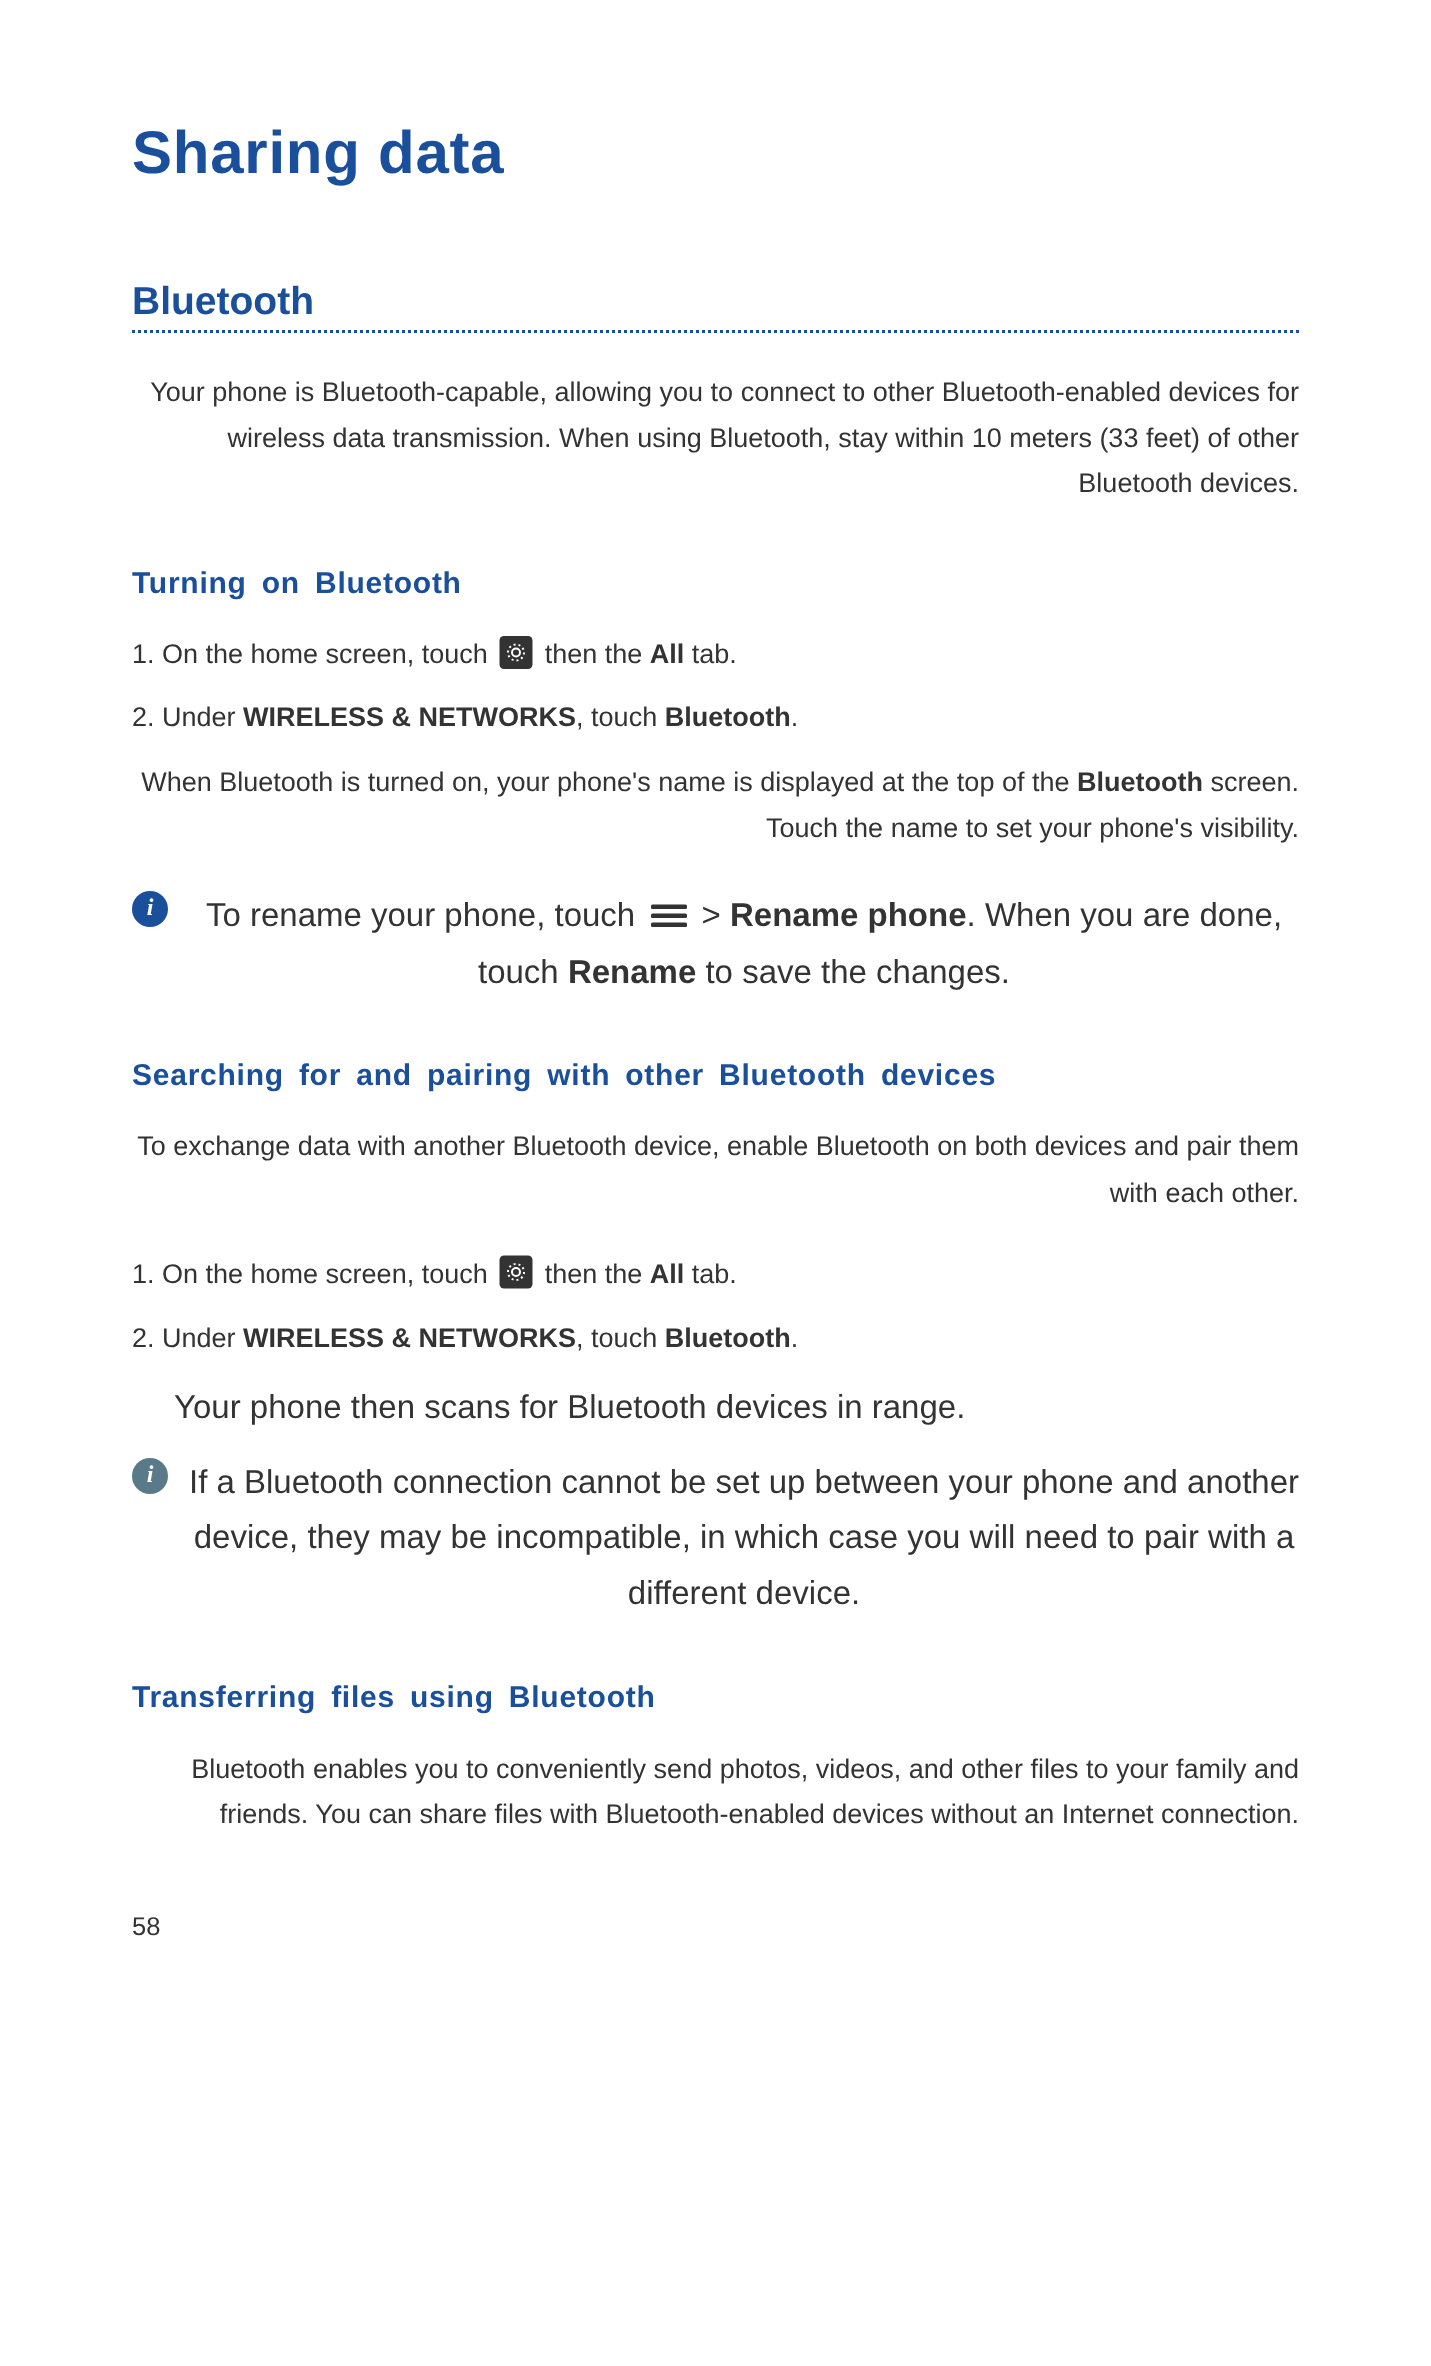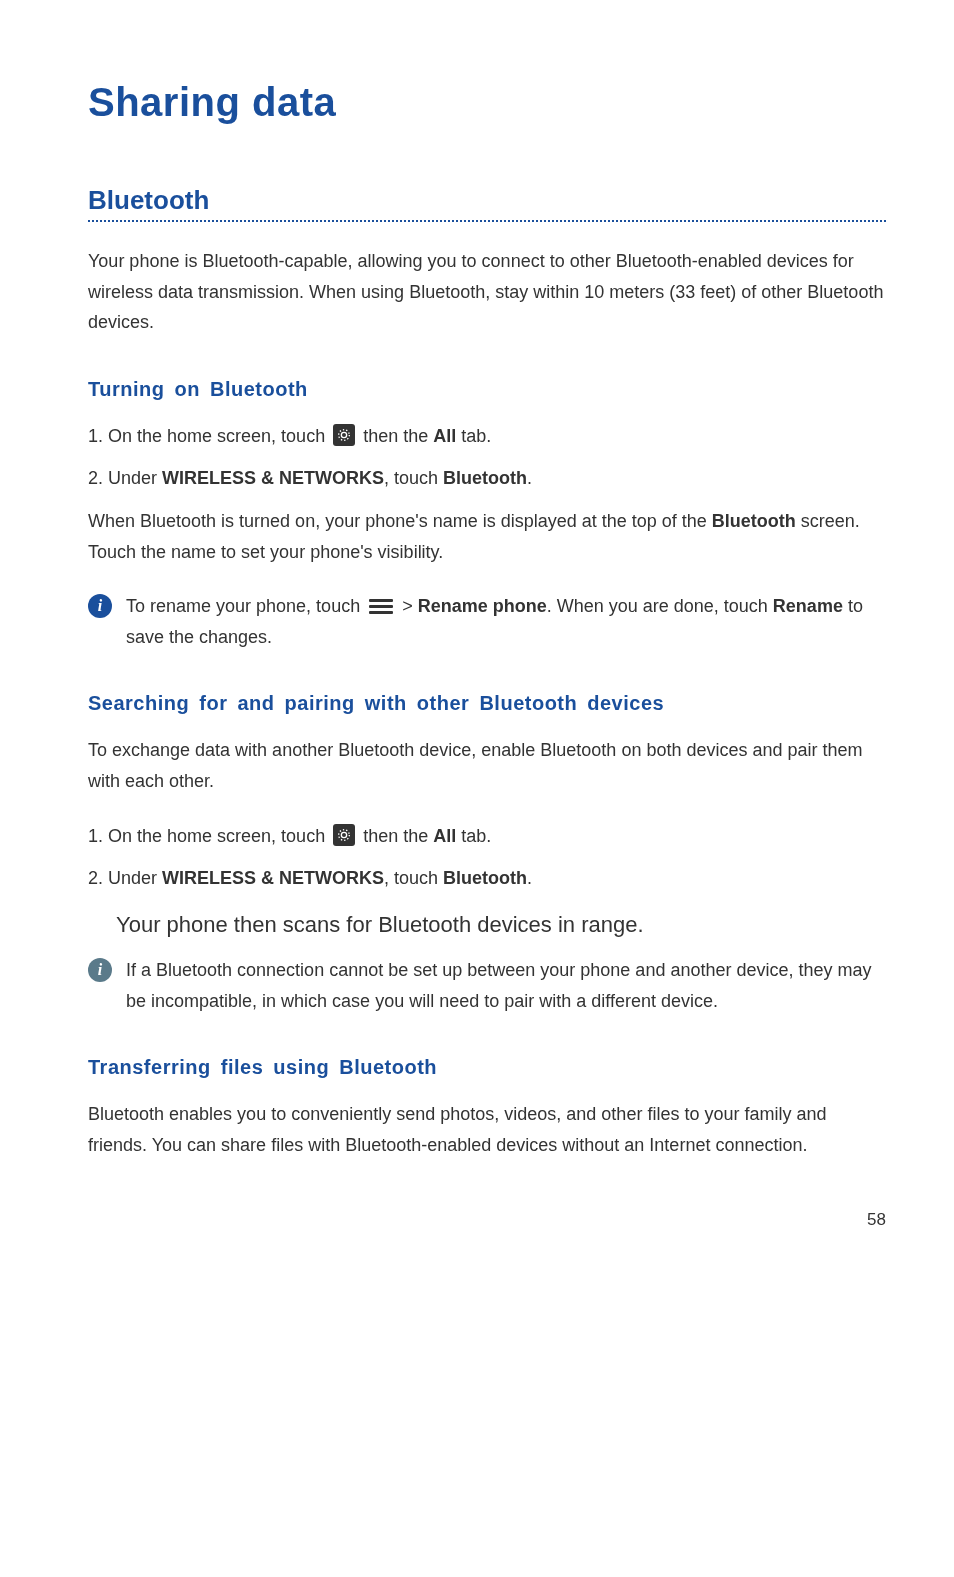--- a/index.html
+++ b/index.html
@@ -5,21 +5,21 @@
   * { box-sizing: border-box; }
   body {
     margin: 0;
     padding: 0;
     background: #fff;
     font-family: Arial, Helvetica, sans-serif;
     color: #333;
     width: 954px;
   }
   .page {
-    padding: 80px 68px 40px 88px;
+    padding: 80px 88px 40px 88px;
   }
   h1.page-title {
     font-size: 40px;
     font-weight: bold;
     color: #1a4f9c;
     margin: 0 0 60px 0;
     letter-spacing: 0.5px;
   }
   h2.section {
     font-size: 26px;
@@ -30,20 +30,21 @@
   .dotted {
     border: none;
     border-top: 2px dotted #1a4f9c;
     margin: 0 0 24px 0;
   }
   p.body {
     font-size: 18px;
     line-height: 1.7;
     color: #333;
     margin: 0 0 24px 0;
+    text-align: right;
   }
   h3.subsection {
     font-size: 20px;
     font-weight: bold;
     color: #1a4f9c;
     margin: 40px 0 20px 0;
     letter-spacing: 0.5px;
     word-spacing: 4px;
   }
   .step {
@@ -78,23 +79,24 @@
     font-size: 16px;
     display: flex;
     align-items: center;
     justify-content: center;
     margin-top: 3px;
   }
   .note-icon-circle.gray {
     background: #5a7a8a;
   }
   .note-text {
-    font-size: 18px;
-    line-height: 1.7;
-    color: #333;
+    font-size: 22px;
+    line-height: 1.7;
+    color: #333;
+    text-align: center;
   }
   .inline-icon {
     display: inline-flex;
     vertical-align: middle;
     width: 22px;
     height: 22px;
     background: #333;
     border-radius: 3px;
     align-items: center;
     justify-content: center;
@@ -126,21 +128,21 @@
     width: 22px;
     height: 22px;
     align-items: center;
     justify-content: center;
     margin: 0 4px;
     position: relative;
     top: -2px;
   }
   .bold { font-weight: bold; }
   .page-number {
-    text-align: right;
+    text-align: left;
     font-size: 17px;
     color: #333;
     margin-top: 50px;
   }
 </style>
 </head>
 <body>
 
 <div class="page">
 

